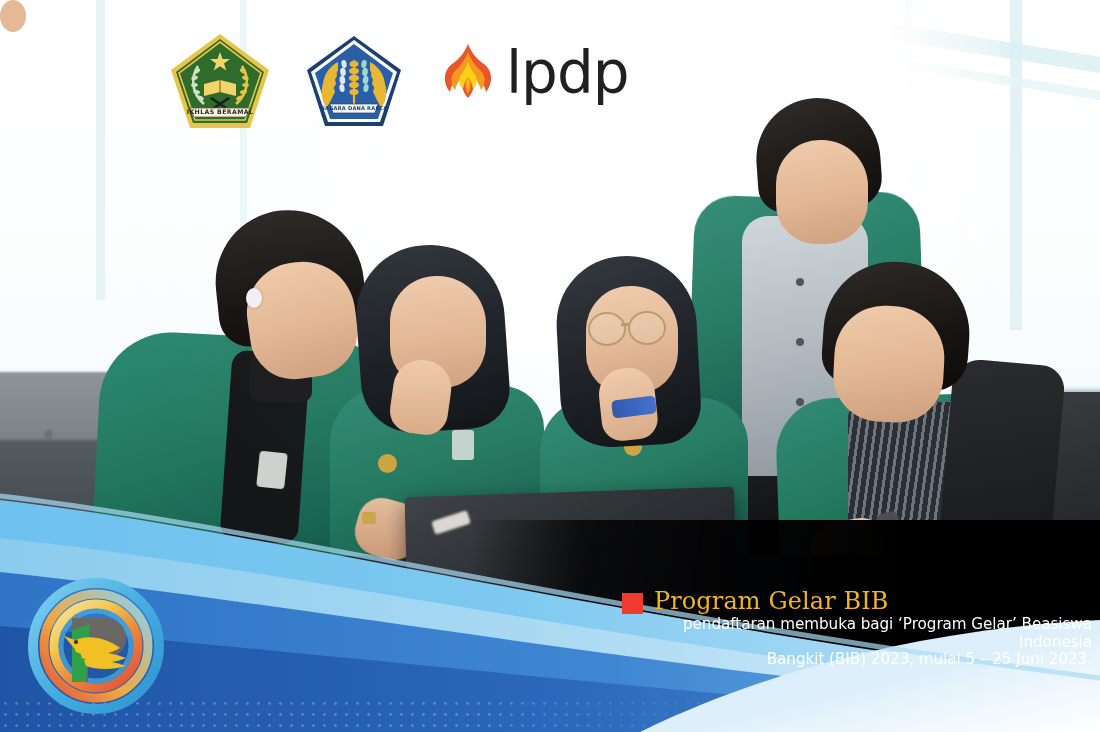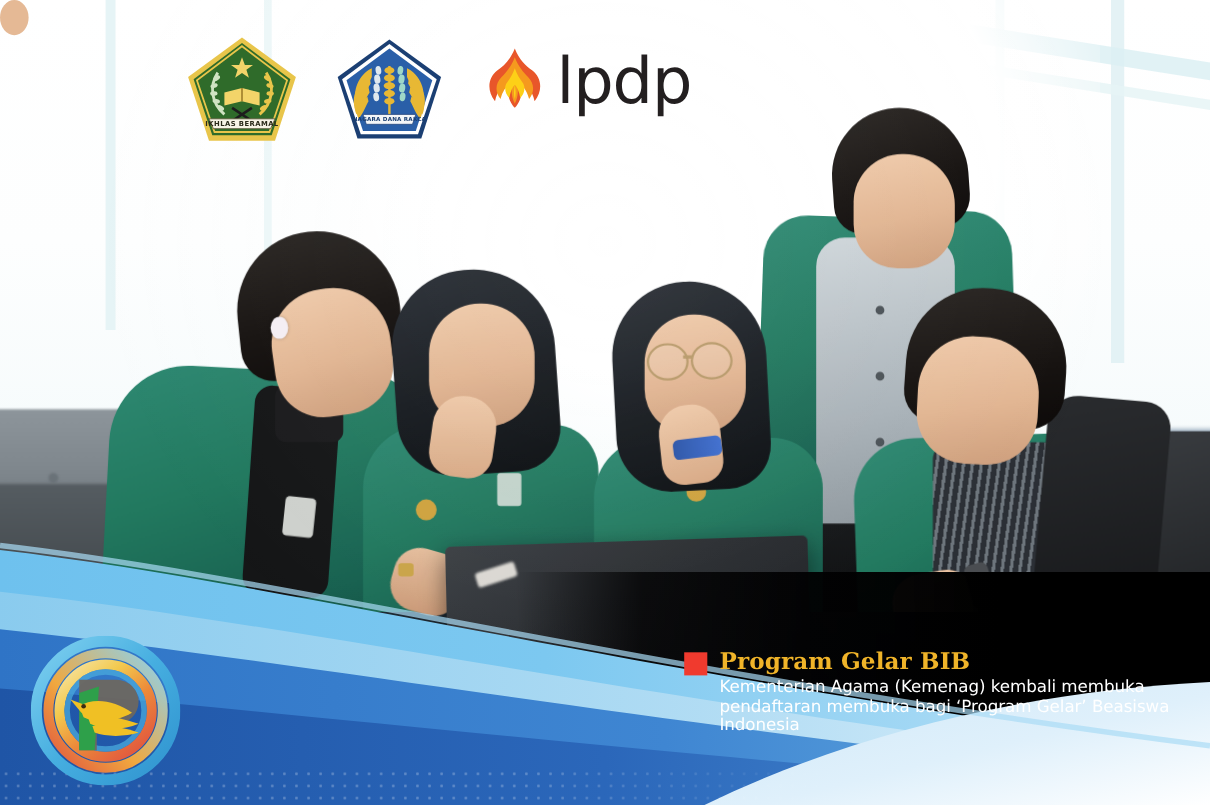--- a/index.html
+++ b/index.html
@@ -3,20 +3,21 @@
 <meta charset="utf-8">
 <style>
   html,body{margin:0;padding:0;background:#fff;}
   body{font-family:"Liberation Sans",sans-serif;}
 
   #poster{
     position:relative;
     width:1100px;height:732px;
     overflow:hidden;
     background:#f2f7fa;
+    text-align:right;
   }
 
   
   .photo{position:absolute;inset:0;overflow:hidden;}
   .photo-base{
     position:absolute;inset:0;
     background:
       linear-gradient(180deg,#ffffff 0%,#fdfefe 30%,#f6fbfc 55%,#eef5f8 72%,#e3edf2 100%);
   }
   
@@ -162,21 +163,21 @@
     font-family:"DejaVu Sans",sans-serif;
     font-size:58px;font-weight:400;color:#231f20;letter-spacing:-1px;line-height:58px;
   }
 
   
   .caption{position:absolute;left:622px;top:590px;width:470px;color:#fff;}
   .cap-head-row{display:flex;align-items:flex-start;gap:11px;}
   .cap-square{width:21px;height:21px;flex:0 0 21px;margin-top:3px;background:#f03a2e;}
   .cap-title{
     font-family:"DejaVu Serif",serif;
-    font-weight:700;font-size:21px;line-height:22px;color:#f0b429;
+    font-weight:400;font-size:24px;line-height:22px;color:#f0b429;
     letter-spacing:.1px;white-space:nowrap;
   }
   .cap-body{
     margin-left:32px;margin-top:2px;
     font-family:"DejaVu Sans",sans-serif;
     font-size:15.2px;line-height:17.6px;color:#ffffff;letter-spacing:-.05px;
   }
 
   
   .brand-logo{position:absolute;left:28px;top:578px;width:136px;height:136px;}
@@ -449,18 +450,18 @@
     </span>
     <span class="lpdp-text">lpdp</span>
   </div>
 
   <div class="caption">
     <div class="cap-head-row">
       <div class="cap-square"></div>
       <div class="cap-title">Program Gelar BIB</div>
     </div>
     <div class="cap-body">
-      <div>Kementerian Agama (Kemenag) kembali membuka</div>
       <div>pendaftaran membuka bagi ‘Program Gelar’ Beasiswa Indonesia</div>
+      <div>Bangkit (BIB) 2023, mulai 5 – 25 Juni 2023.</div>
     </div>
   </div>
 
 </div>
 
 </body></html>

